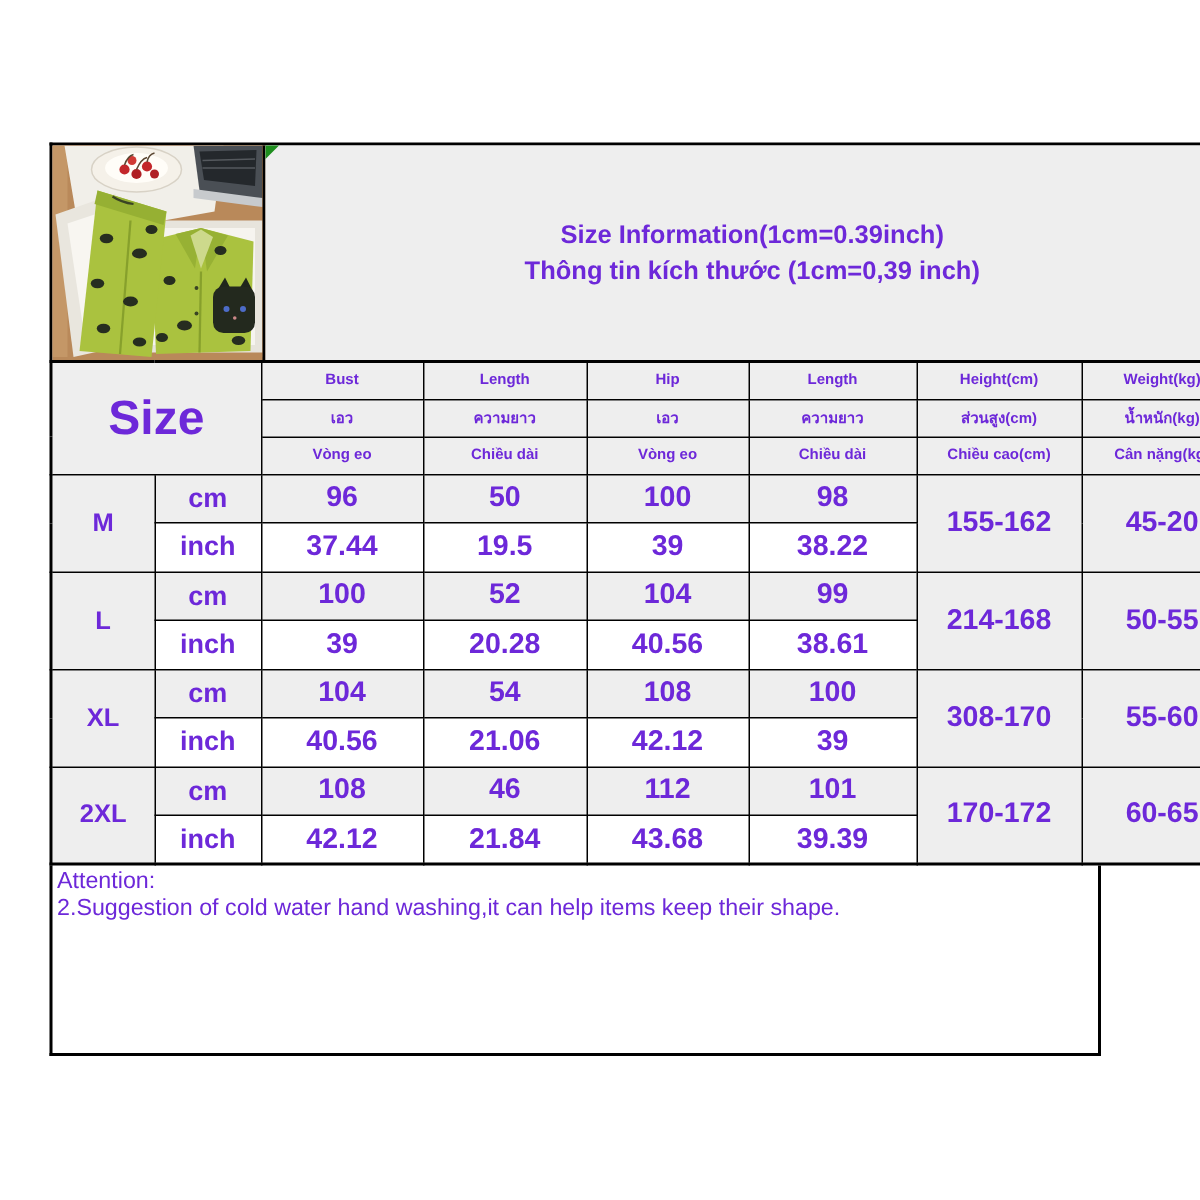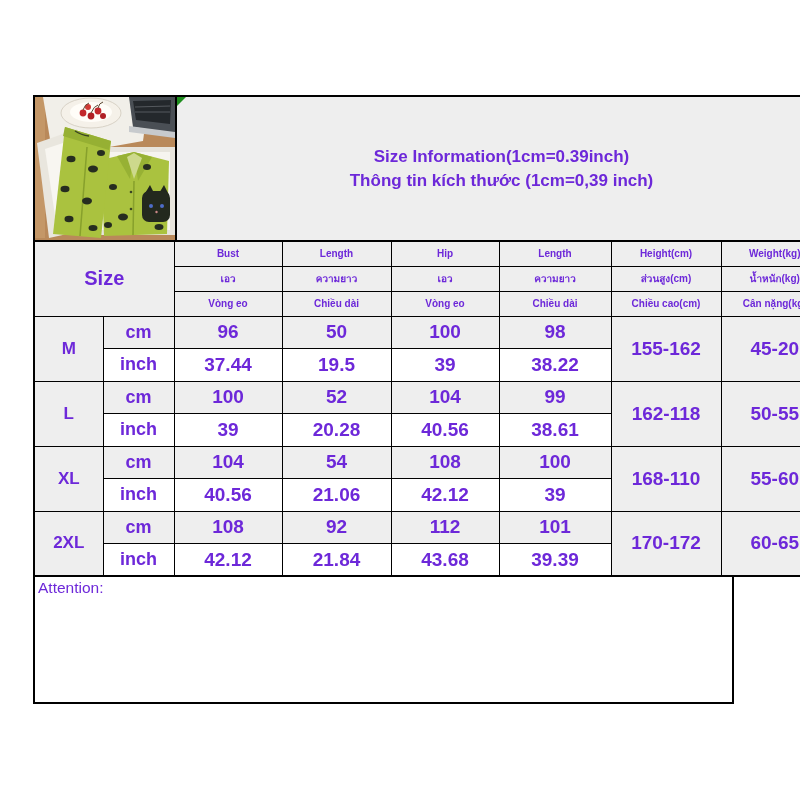--- a/index.html
+++ b/index.html
@@ -17,21 +17,21 @@
   .corner-triangle { position:absolute; top:0; left:0; width:0; height:0;
     border-top:9px solid #1e8e1e; border-right:9px solid transparent; }
 
   
   table.size-table { width:795px; border-collapse:collapse; table-layout:fixed; border:2px solid #000; }
   .size-table th, .size-table td { border:1px solid #000; text-align:center; vertical-align:middle; padding:0; overflow:hidden; }
   .hdr-row { height:25px; }
   .data-row { height:32.5px; }
   .g { background:#eeeeee; }
   .hdr { font-weight:bold; font-size:10px; }
-  .size-cell { font-weight:bold; font-size:20px; background:#eeeeee; }
+  .size-cell { font-weight:bold; font-size:32px; background:#eeeeee; }
   .row-label { font-weight:bold; font-size:17px; background:#eeeeee; }
   .unit { font-weight:bold; font-size:18px; }
   .val { font-weight:bold; font-size:19px; }
 
   
   .attention-box { box-sizing:border-box; width:701px; height:127px; border:2px solid #000; border-top:none;
     padding:2px 6px 0 3px; font-size:15.5px; line-height:18px; }
   .attention-box div { margin:0; }
 </style>
 </head>
@@ -174,67 +174,68 @@
         <td class="val">38.22</td>
       </tr>
 
       <tr class="data-row">
         <th class="row-label" rowspan="2">L</th>
         <td class="unit g">cm</td>
         <td class="val g">100</td>
         <td class="val g">52</td>
         <td class="val g">104</td>
         <td class="val g">99</td>
-        <td class="val g" rowspan="2">162-118</td>
+        <td class="val g" rowspan="2">214-168</td>
         <td class="val g" rowspan="2">50-55</td>
       </tr>
       <tr class="data-row">
         <td class="unit">inch</td>
         <td class="val">39</td>
         <td class="val">20.28</td>
         <td class="val">40.56</td>
         <td class="val">38.61</td>
       </tr>
 
       <tr class="data-row">
         <th class="row-label" rowspan="2">XL</th>
         <td class="unit g">cm</td>
         <td class="val g">104</td>
         <td class="val g">54</td>
         <td class="val g">108</td>
         <td class="val g">100</td>
-        <td class="val g" rowspan="2">168-110</td>
+        <td class="val g" rowspan="2">308-170</td>
         <td class="val g" rowspan="2">55-60</td>
       </tr>
       <tr class="data-row">
         <td class="unit">inch</td>
         <td class="val">40.56</td>
         <td class="val">21.06</td>
         <td class="val">42.12</td>
         <td class="val">39</td>
       </tr>
 
       <tr class="data-row">
         <th class="row-label" rowspan="2">2XL</th>
         <td class="unit g">cm</td>
         <td class="val g">108</td>
-        <td class="val g">92</td>
+        <td class="val g">46</td>
         <td class="val g">112</td>
         <td class="val g">101</td>
         <td class="val g" rowspan="2">170-172</td>
         <td class="val g" rowspan="2">60-65</td>
       </tr>
       <tr class="data-row">
         <td class="unit">inch</td>
         <td class="val">42.12</td>
         <td class="val">21.84</td>
         <td class="val">43.68</td>
         <td class="val">39.39</td>
       </tr>
     </tbody>
       </table>
 
     <div class="attention-box">
       <div>Attention:</div>
+      <div>2.Suggestion of cold water hand washing,it can help items keep their shape.</div>
     </div>
 
   </div>
 </div>
 
 </body></html>

